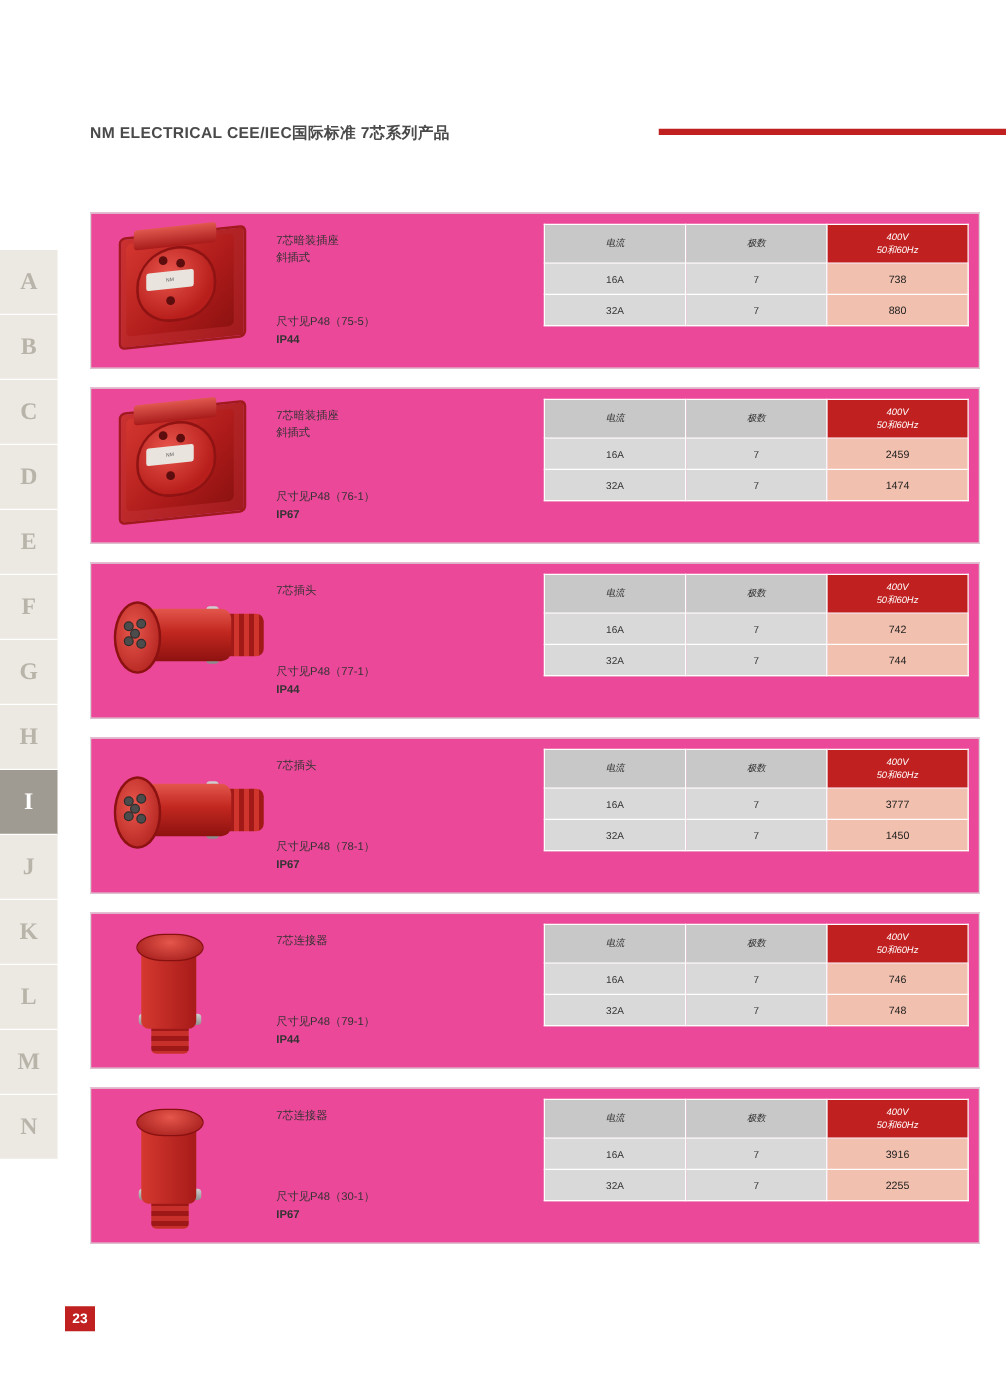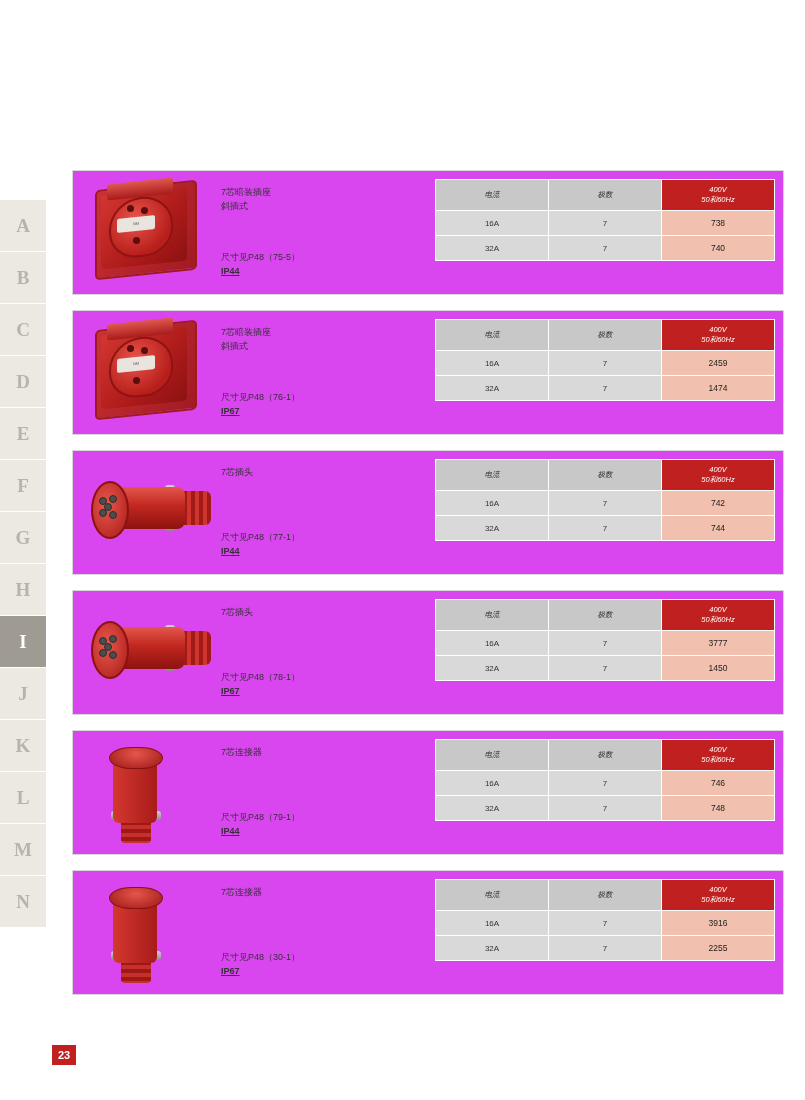--- a/index.html
+++ b/index.html
@@ -73,21 +73,21 @@
     color: #ffffff;
   }
 
   
   .product {
     position: absolute;
     left: 72px;
     width: 712px;
     height: 125px;
     border: 1px solid #d8d8d8;
-    background: #d946ef;
+    background: #ec4899;
     box-sizing: border-box;
     padding-left: 32px;
   }
   .prod-img {
     position: absolute;
     left: 10px;
     top: 6px;
     width: 140px;
     height: 112px;
   }
@@ -105,21 +105,20 @@
     position: absolute;
     left: 148px;
     bottom: 16px;
     width: 170px;
     font-size: 9px;
     color: #333333;
     line-height: 14px;
   }
   .prod-bottom .ip {
     font-weight: bold;
-    text-decoration: underline;
   }
 
   
   .spec {
     position: absolute;
     right: 8px;
     top: 8px;
     width: 340px;
     border-collapse: collapse;
     table-layout: fixed;
@@ -270,20 +269,24 @@
     position: absolute; left: 28px; top: 74px; width: 50px; height: 9px;
     background: linear-gradient(180deg,#d0d0d0,#8f8f8f);
     border-radius: 3px;
   }
 </style>
 </head>
 <body>
 
 <div class="page">
 
+  <div class="header">
+    <div class="header-title">NM ELECTRICAL CEE/IEC国际标准  7芯系列产品</div>
+    <div class="header-rule"></div>
+  </div>
 
   <div class="index-tabs" id="index-tabs">
       <div class="index-tab">A</div>
       <div class="index-tab">B</div>
       <div class="index-tab">C</div>
       <div class="index-tab">D</div>
       <div class="index-tab">E</div>
       <div class="index-tab">F</div>
       <div class="index-tab">G</div>
       <div class="index-tab">H</div>
@@ -325,21 +328,21 @@
               <td class="volt">400V<br>50和60Hz</td>
             </tr>
             <tr>
               <td class="cur">16A</td>
               <td class="pole">7</td>
               <td class="val">738</td>
             </tr>
             <tr>
               <td class="cur">32A</td>
               <td class="pole">7</td>
-              <td class="val">740</td>
+              <td class="val">880</td>
             </tr>
           </tbody>
         </table>
       </div>
       <div class="product" style="top: 310px;">
         <div class="prod-img">
           <div class="art">
             <div class="sock-plate"></div>
             <div class="sock-body"></div>
             <div class="sock-lid"></div>

